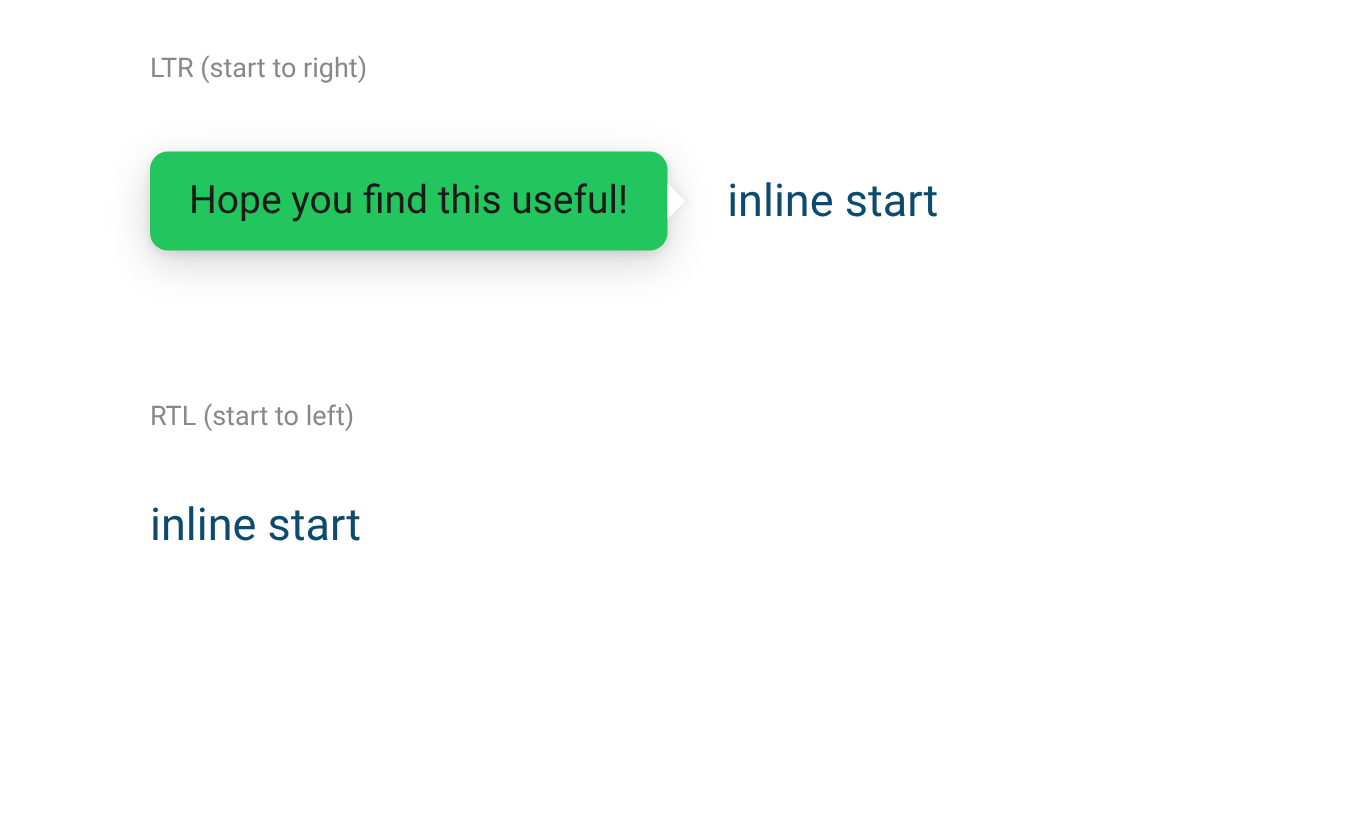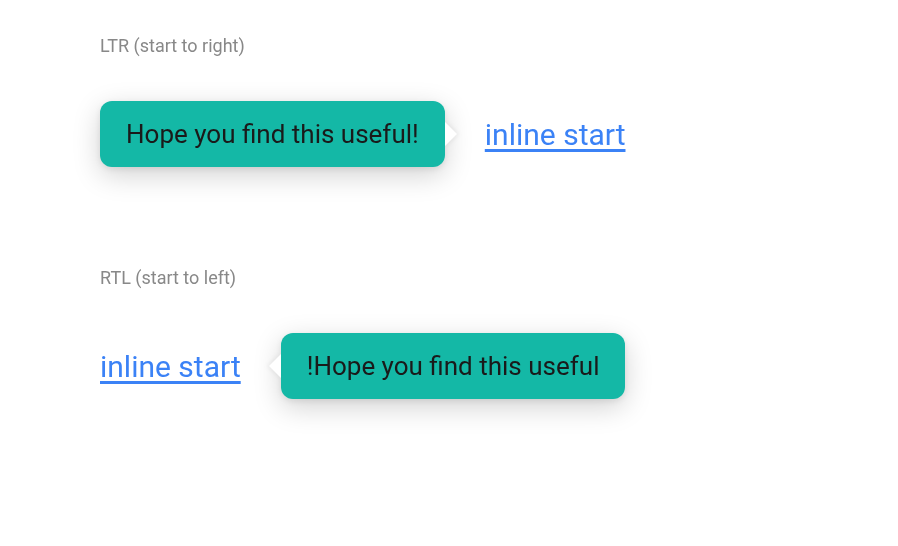--- a/index.html
+++ b/index.html
@@ -27,21 +27,21 @@
       display: flex;
       align-items: center;
       gap: 40px;
     }
     .tooltip-wrapper {
       position: relative;
       display: inline-flex;
       align-items: center;
     }
     .tooltip {
-      background: #14b8a6;
+      background: #22c55e;
       border-radius: 12px;
       box-shadow: 0 8px 28px rgba(0,0,0,0.18), 0 2px 6px rgba(0,0,0,0.08);
       padding: 18px 26px;
       font-size: 26px;
       font-weight: 400;
       color: #1a1a1a;
       white-space: nowrap;
       position: relative;
       text-align: center;
     }
@@ -65,24 +65,23 @@
       top: 50%;
       transform: translateY(-50%);
       width: 0;
       height: 0;
       border-top: 12px solid transparent;
       border-bottom: 12px solid transparent;
       border-right: 12px solid #ffffff;
       filter: drop-shadow(-2px 0 2px rgba(0,0,0,0.06));
     }
     .link {
-      color: #3b82f6;
+      color: #0c4a6e;
       font-size: 30px;
       font-weight: 400;
-      text-decoration: underline;
       text-underline-offset: 4px;
       cursor: pointer;
     }
   </style>
 </head>
 <body>
 
 <div class="section">
   <div class="label">LTR (start to right)</div>
   <div class="row">
@@ -90,17 +89,14 @@
       <div class="tooltip arrow-right">Hope you find this useful!</div>
     </div>
     <a class="link">inline start</a>
   </div>
 </div>
 
 <div class="section">
   <div class="label">RTL (start to left)</div>
   <div class="row">
     <a class="link">inline start</a>
-    <div class="tooltip-wrapper">
-      <div class="tooltip arrow-left">!Hope you find this useful</div>
-    </div>
   </div>
 </div>
 
 </body></html>

